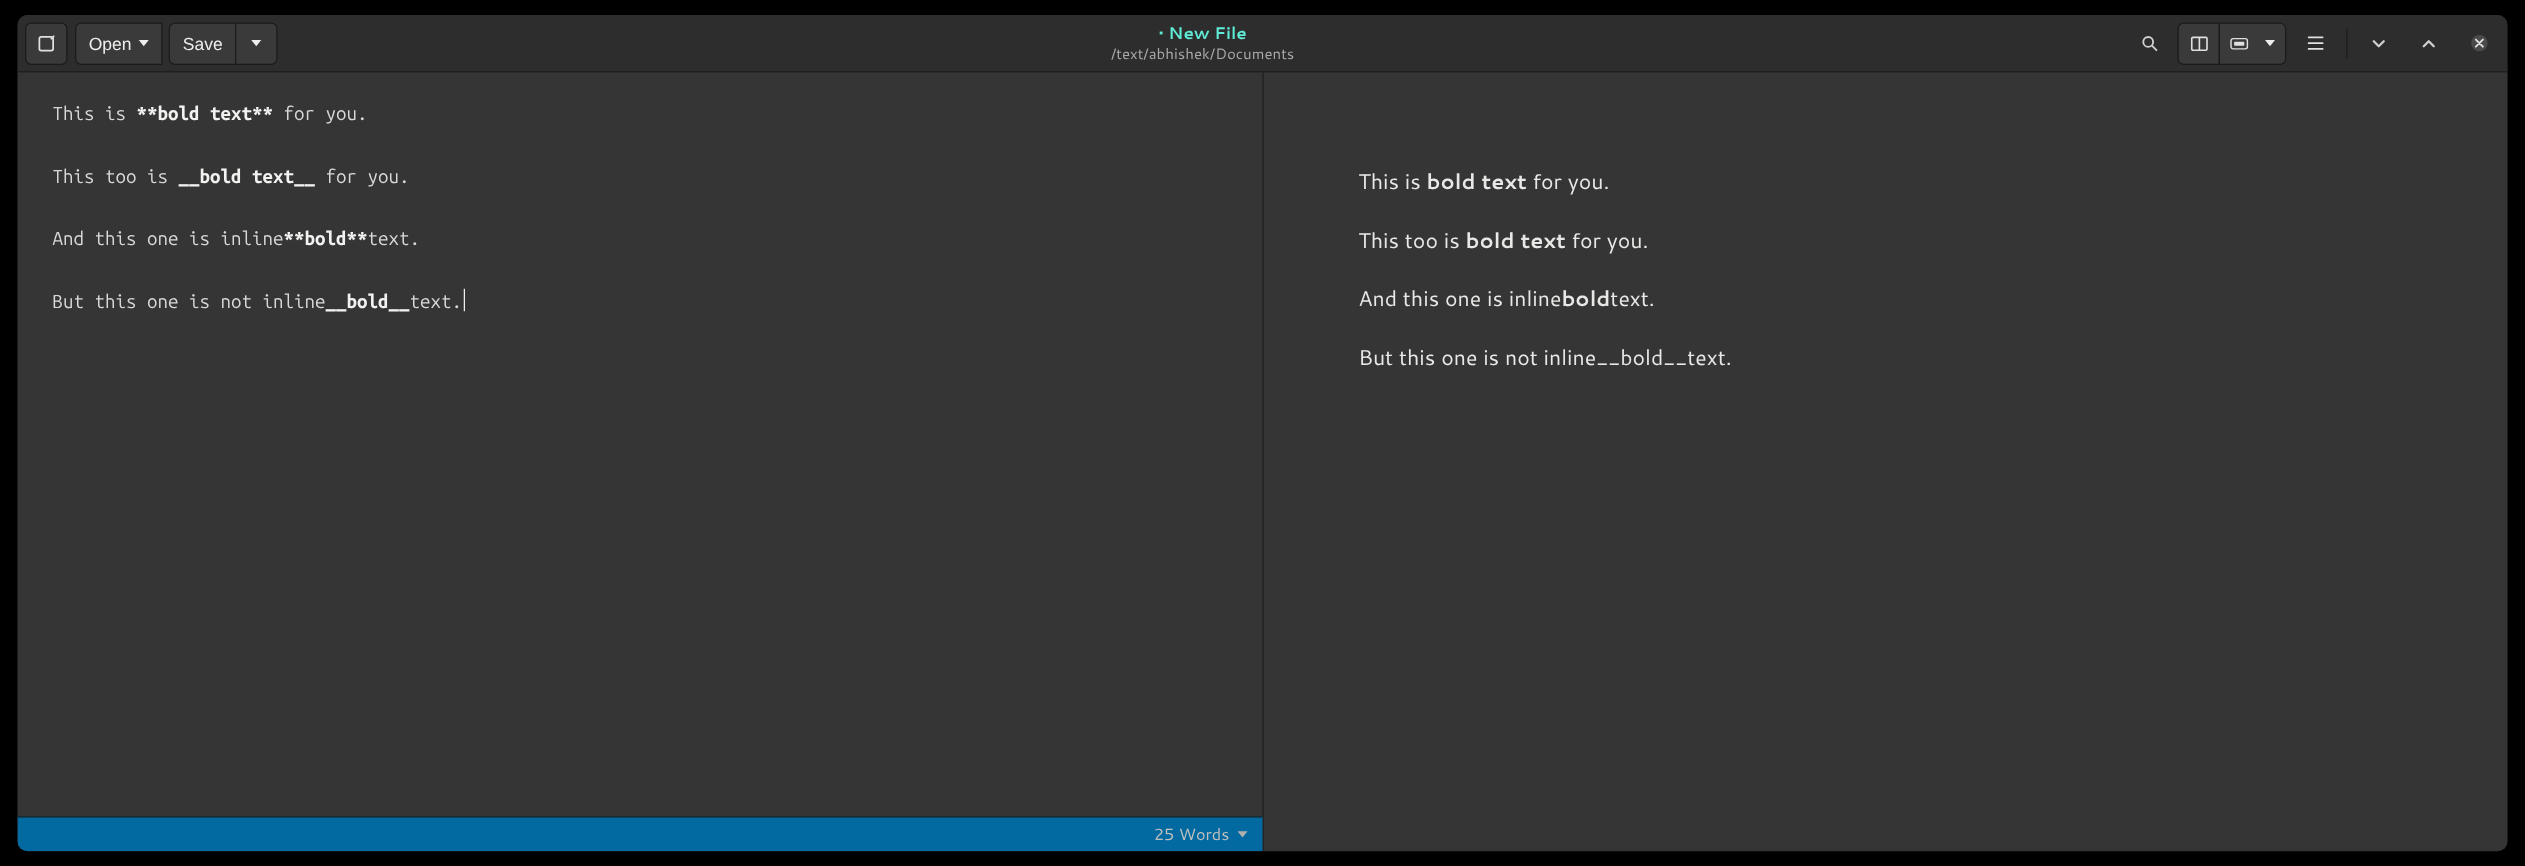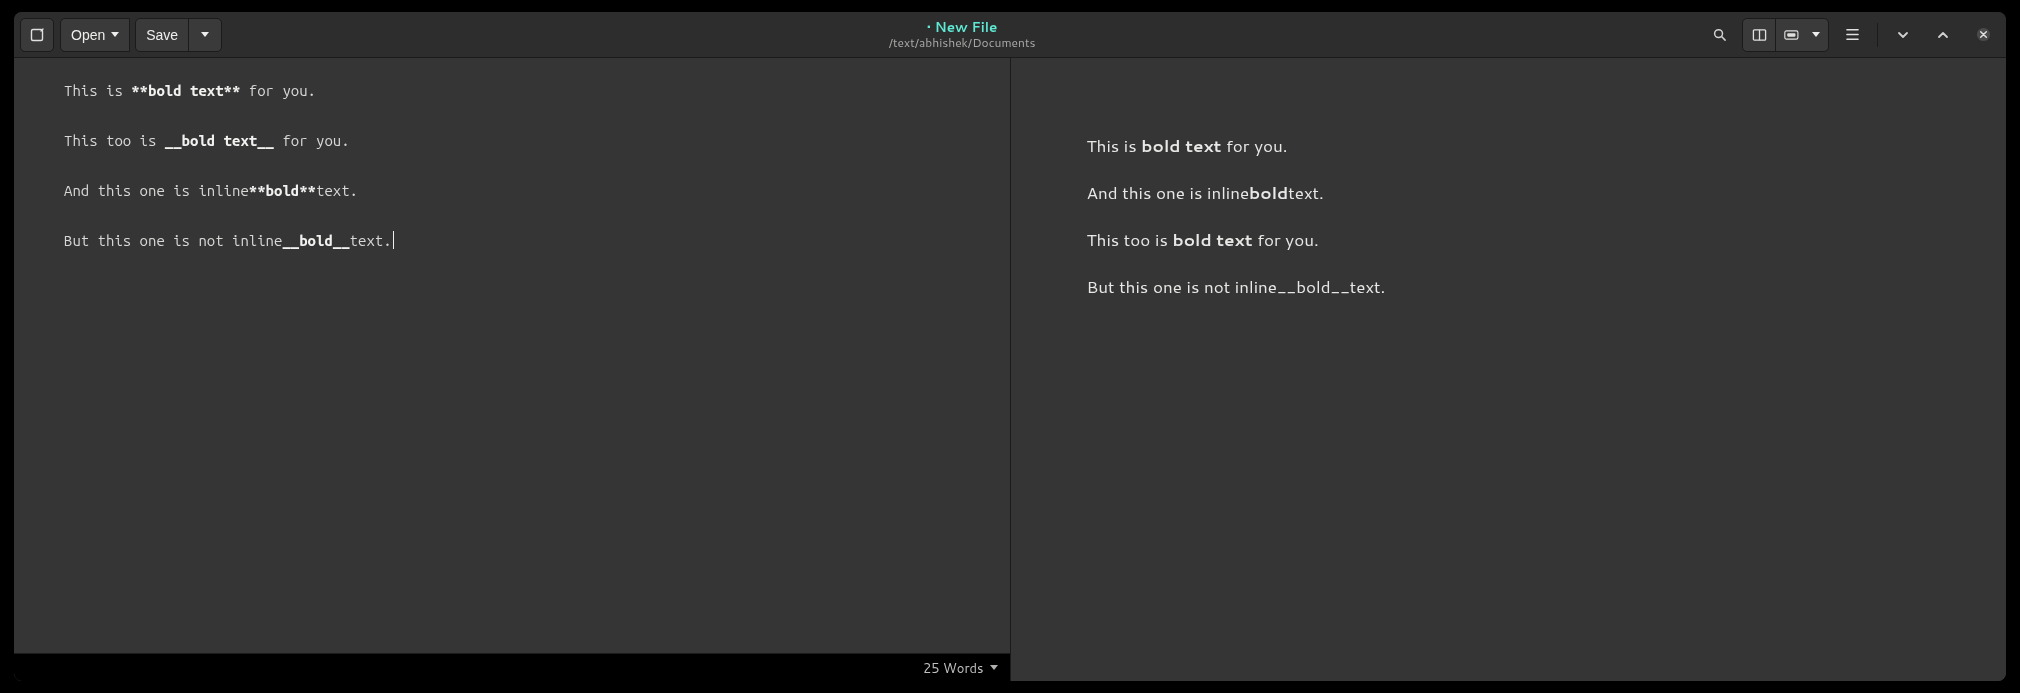--- a/index.html
+++ b/index.html
@@ -80,39 +80,39 @@
   .pane {
     flex: 1;
     min-width: 0;
     display: flex;
     flex-direction: column;
     background: #353535;
   }
   .pane.editor { border-right: 1px solid #1b1b1b; }
   .editor-area {
     flex: 1;
-    padding: 20px 50px 0 50px;
+    padding: 20px 50px 0 28px;
     font-family: "Ubuntu Mono", "DejaVu Sans Mono", Menlo, Consolas, monospace;
     font-size: 15px;
     line-height: 25px;
     color: #d8d8d6;
     white-space: pre;
     overflow: hidden;
   }
   .editor-area .md-bold { font-weight: 700; color: #f2f2f0; }
   .cursor {
     display: inline-block;
     width: 1px; height: 18px;
     background: #eeeeec;
     vertical-align: -3px;
     margin-left: 1px;
   }
   .statusbar {
     height: 28px;
-    background: #000000;
+    background: #0369a1;
     border-top: 1px solid #1b1b1b;
     display: flex;
     align-items: center;
     justify-content: flex-end;
     padding: 0 12px;
     font-size: 13px;
     color: #c0c0be;
     gap: 6px;
   }
   .preview-area {
@@ -212,20 +212,20 @@
     <div class="pane editor">
       <div class="editor-area" id="editor-area"><div><span>This is </span><span class="md-bold">**bold text**</span><span> for you.</span></div><div>&nbsp;</div><div><span>This too is </span><span class="md-bold">__bold text__</span><span> for you.</span></div><div>&nbsp;</div><div><span>And this one is inline</span><span class="md-bold">**bold**</span><span>text.</span></div><div>&nbsp;</div><div><span>But this one is not inline</span><span class="md-bold">__bold__</span><span>text.</span><span class="cursor"></span></div></div>
       <div class="statusbar">
         <span>25 Words</span>
         <span class="caret-down" style="border-top-color:#b0b0ae"></span>
       </div>
     </div>
     <div class="pane">
       <div class="preview-area" id="preview-area">
           <p><span>This is </span><b>bold text</b><span> for you.</span></p>
+          <p><span>This too is </span><b>bold text</b><span> for you.</span></p>
           <p><span>And this one is inline</span><b>bold</b><span>text.</span></p>
-          <p><span>This too is </span><b>bold text</b><span> for you.</span></p>
           <p><span>But this one is not inline__bold__text.</span></p>
         </div>
     </div>
   </div>
 
 </div>
 
 </body></html>

